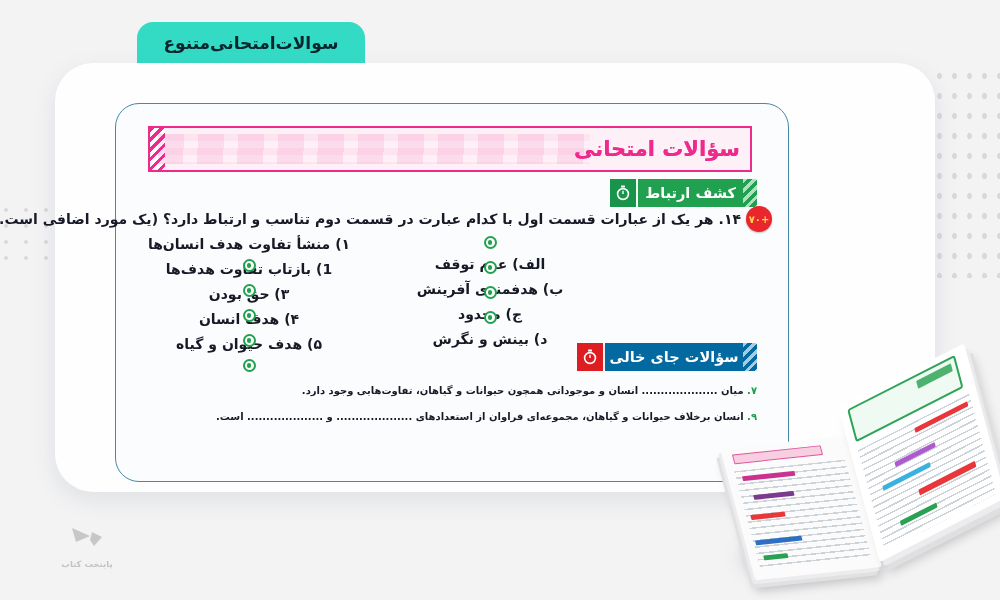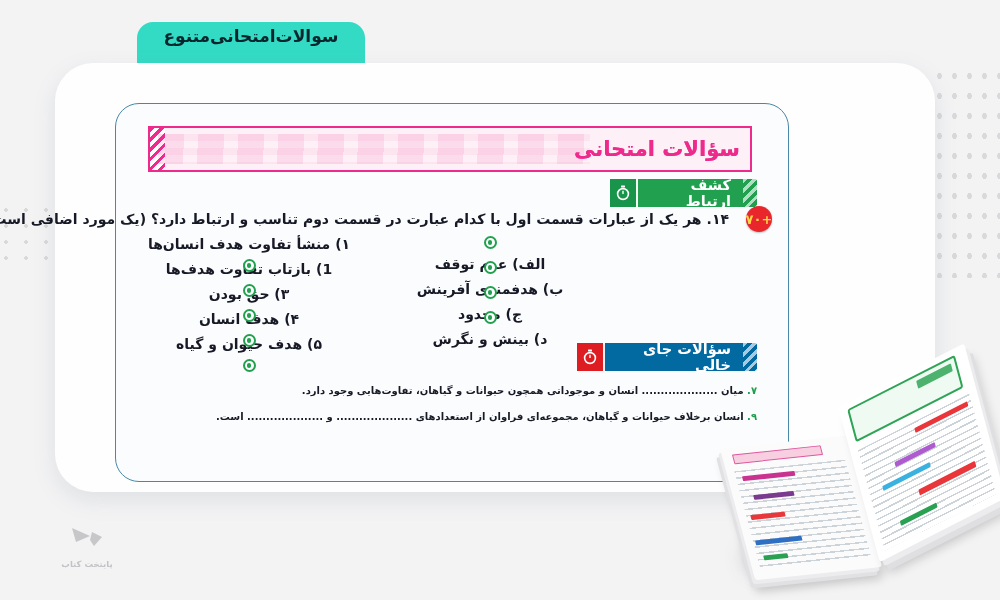--- a/index.html
+++ b/index.html
@@ -15,21 +15,21 @@
     background-image:radial-gradient(#d9d9dc 2.2px, rgba(0,0,0,0) 2.4px);
   }
   .dots-tr { left:932px; top:66px; width:68px; height:212px; background-size:15px 20px; }
   .dots-l  { left:-4px; top:202px; width:52px; height:68px; background-size:20px 16px; }
 
   
   .top-badge {
     position:absolute; left:137px; top:22px; width:228px; height:60px;
     background:#33dbc5; border-radius:16px; z-index:1;
     display:flex; justify-content:center; align-items:flex-start;
-    padding-top:4px;
+    padding-top:11px;
     font-size:17px; font-weight:800; color:#07252c;
   }
 
   
   .card {
     position:absolute; left:55px; top:63px; width:880px; height:429px;
     background:#fefefe; border-radius:38px; z-index:2;
     box-shadow:0 8px 22px rgba(120,130,145,.16);
   }
   
@@ -65,42 +65,41 @@
   .sec-badge {
     position:absolute; height:28px; z-index:4;
     display:flex; flex-direction:row; align-items:stretch;
     color:#fff; font-weight:800; font-size:14.5px;
     border-radius:2px;
   }
   .sec-badge .stripes {
     width:14px;
     background:repeating-linear-gradient(135deg, rgba(255,255,255,.65) 0 3px, rgba(0,0,0,0) 3px 7px);
   }
-  .sec-badge .lbl { flex:1; display:flex; align-items:center; justify-content:center; padding:0 12px; }
+  .sec-badge .lbl { flex:1; display:flex; align-items:center; justify-content:center; padding:0 4px; }
   .sec-badge .iconbox {
     width:28px; display:flex; align-items:center; justify-content:center;
     border-right:2px solid rgba(255,255,255,.95);
   }
   .badge-green { left:610px; top:179px; width:147px; background:#21a14f; }
   .badge-green .iconbox { background:#18954a; }
   .badge-red { left:577px; top:343px; width:180px; background:#0369a1; }
   .badge-red .iconbox { background:#de1d22; }
 
   
   .q14 {
     position:absolute; left:158px; top:206px; width:614px; height:26px; z-index:4;
     display:flex; flex-direction:row; align-items:center; gap:5px;
     font-size:14px; font-weight:800; white-space:nowrap;
   }
   .marker {
     width:26px; height:26px; border-radius:50%; background:#e8262b; flex:0 0 26px;
     display:flex; align-items:center; justify-content:center;
-    color:#ffd54a; font-size:13px; font-weight:800;
+    color:#ffd54a; font-size:10px; font-weight:800;
     box-shadow:0 1px 2px rgba(0,0,0,.25);
-    margin-left:12px;
   }
   .q14 .qtext { color:#171a26; }
 
   
   .match-first {
     position:absolute; left:415px; top:236px; width:150px; z-index:4;
   }
   .match-second {
     position:absolute; left:148px; top:236px; width:202px; z-index:4;
   }

